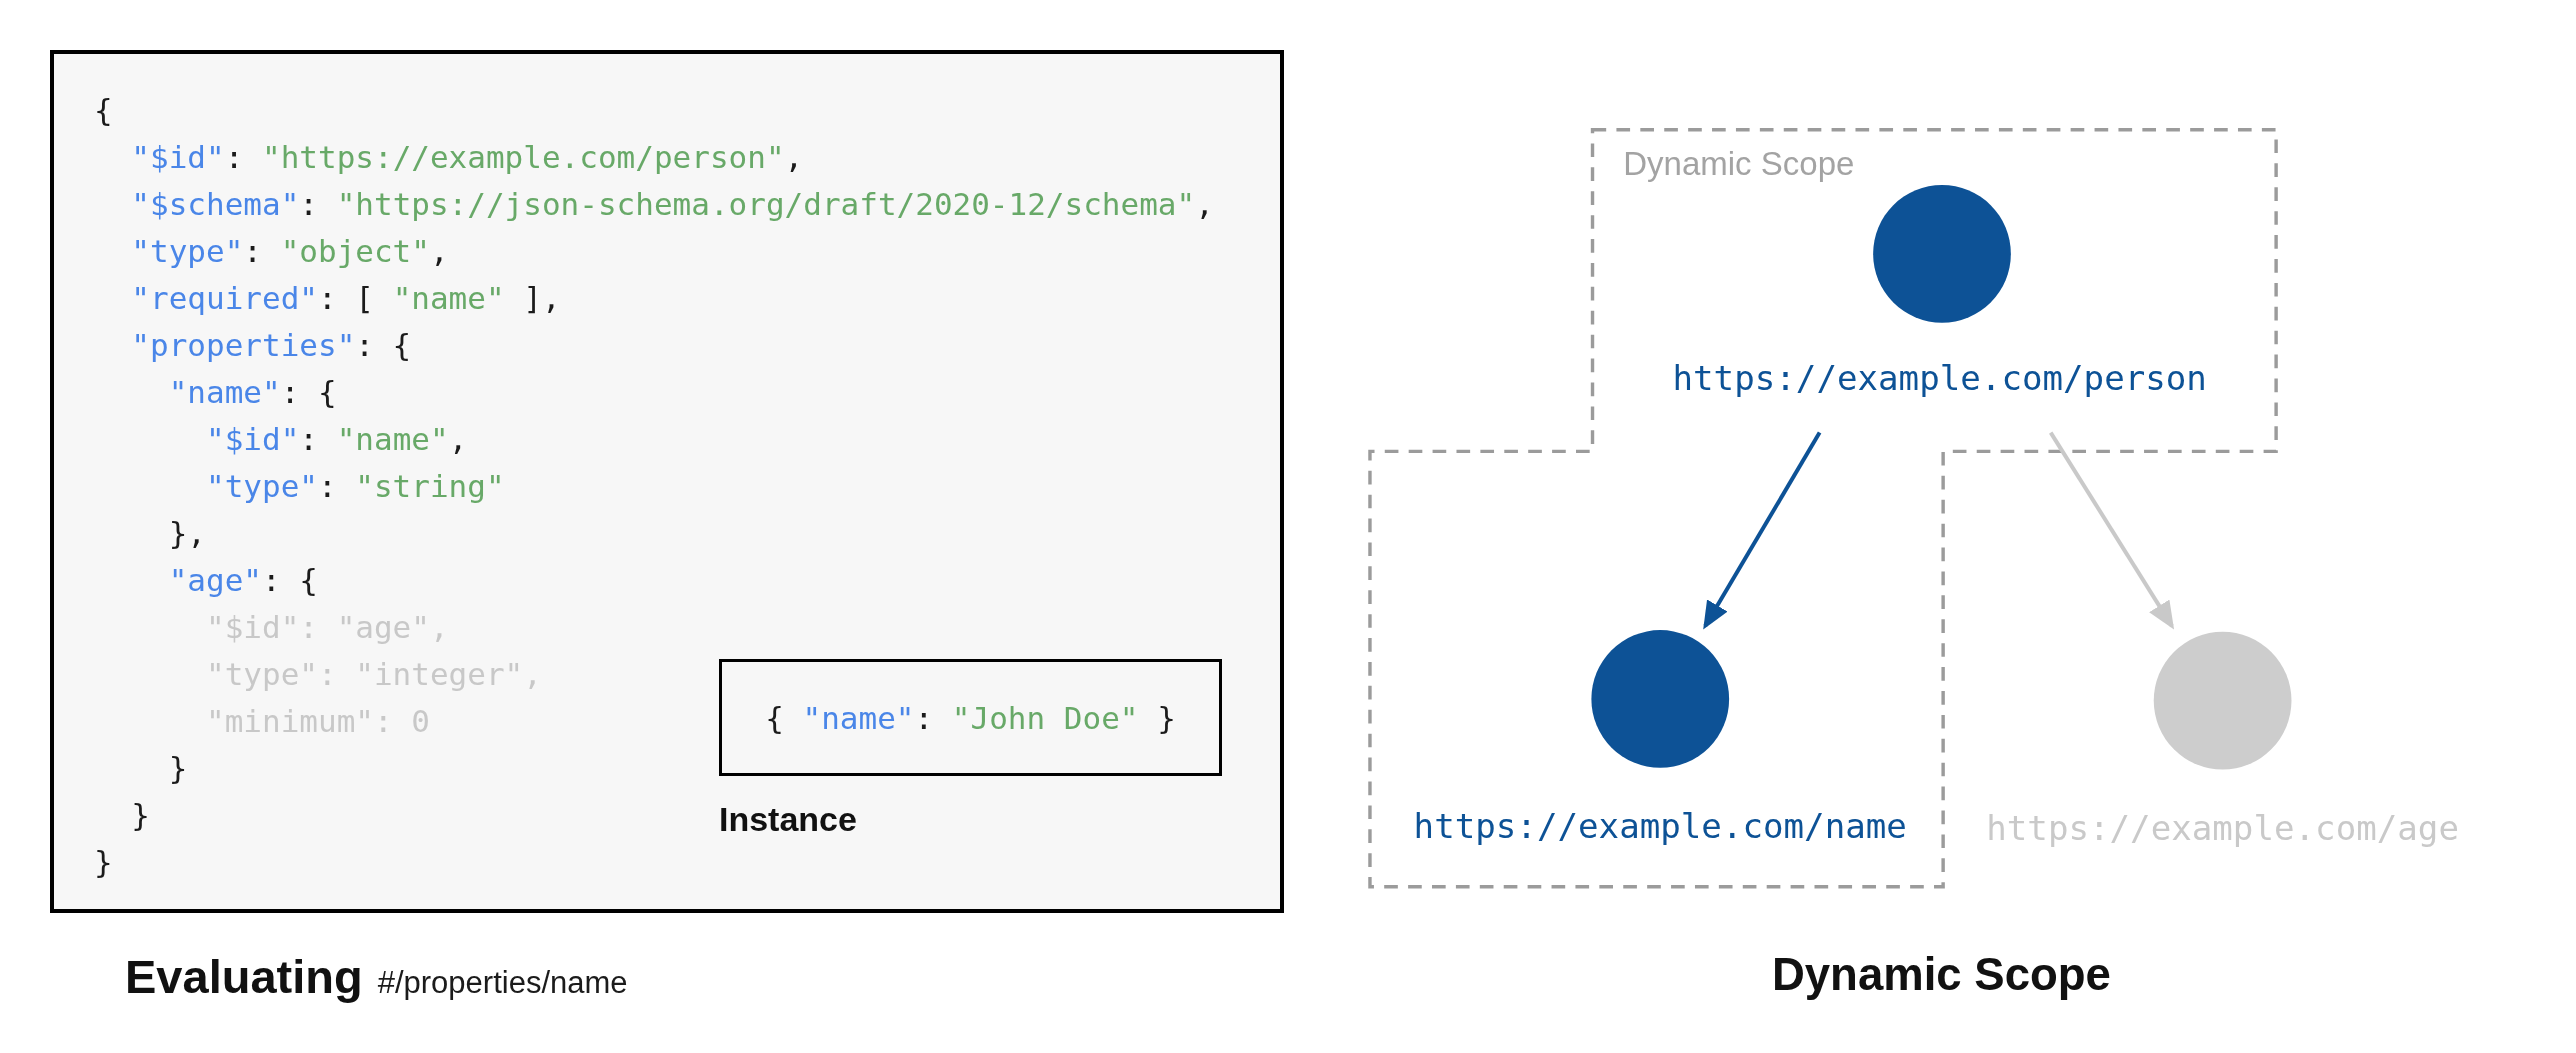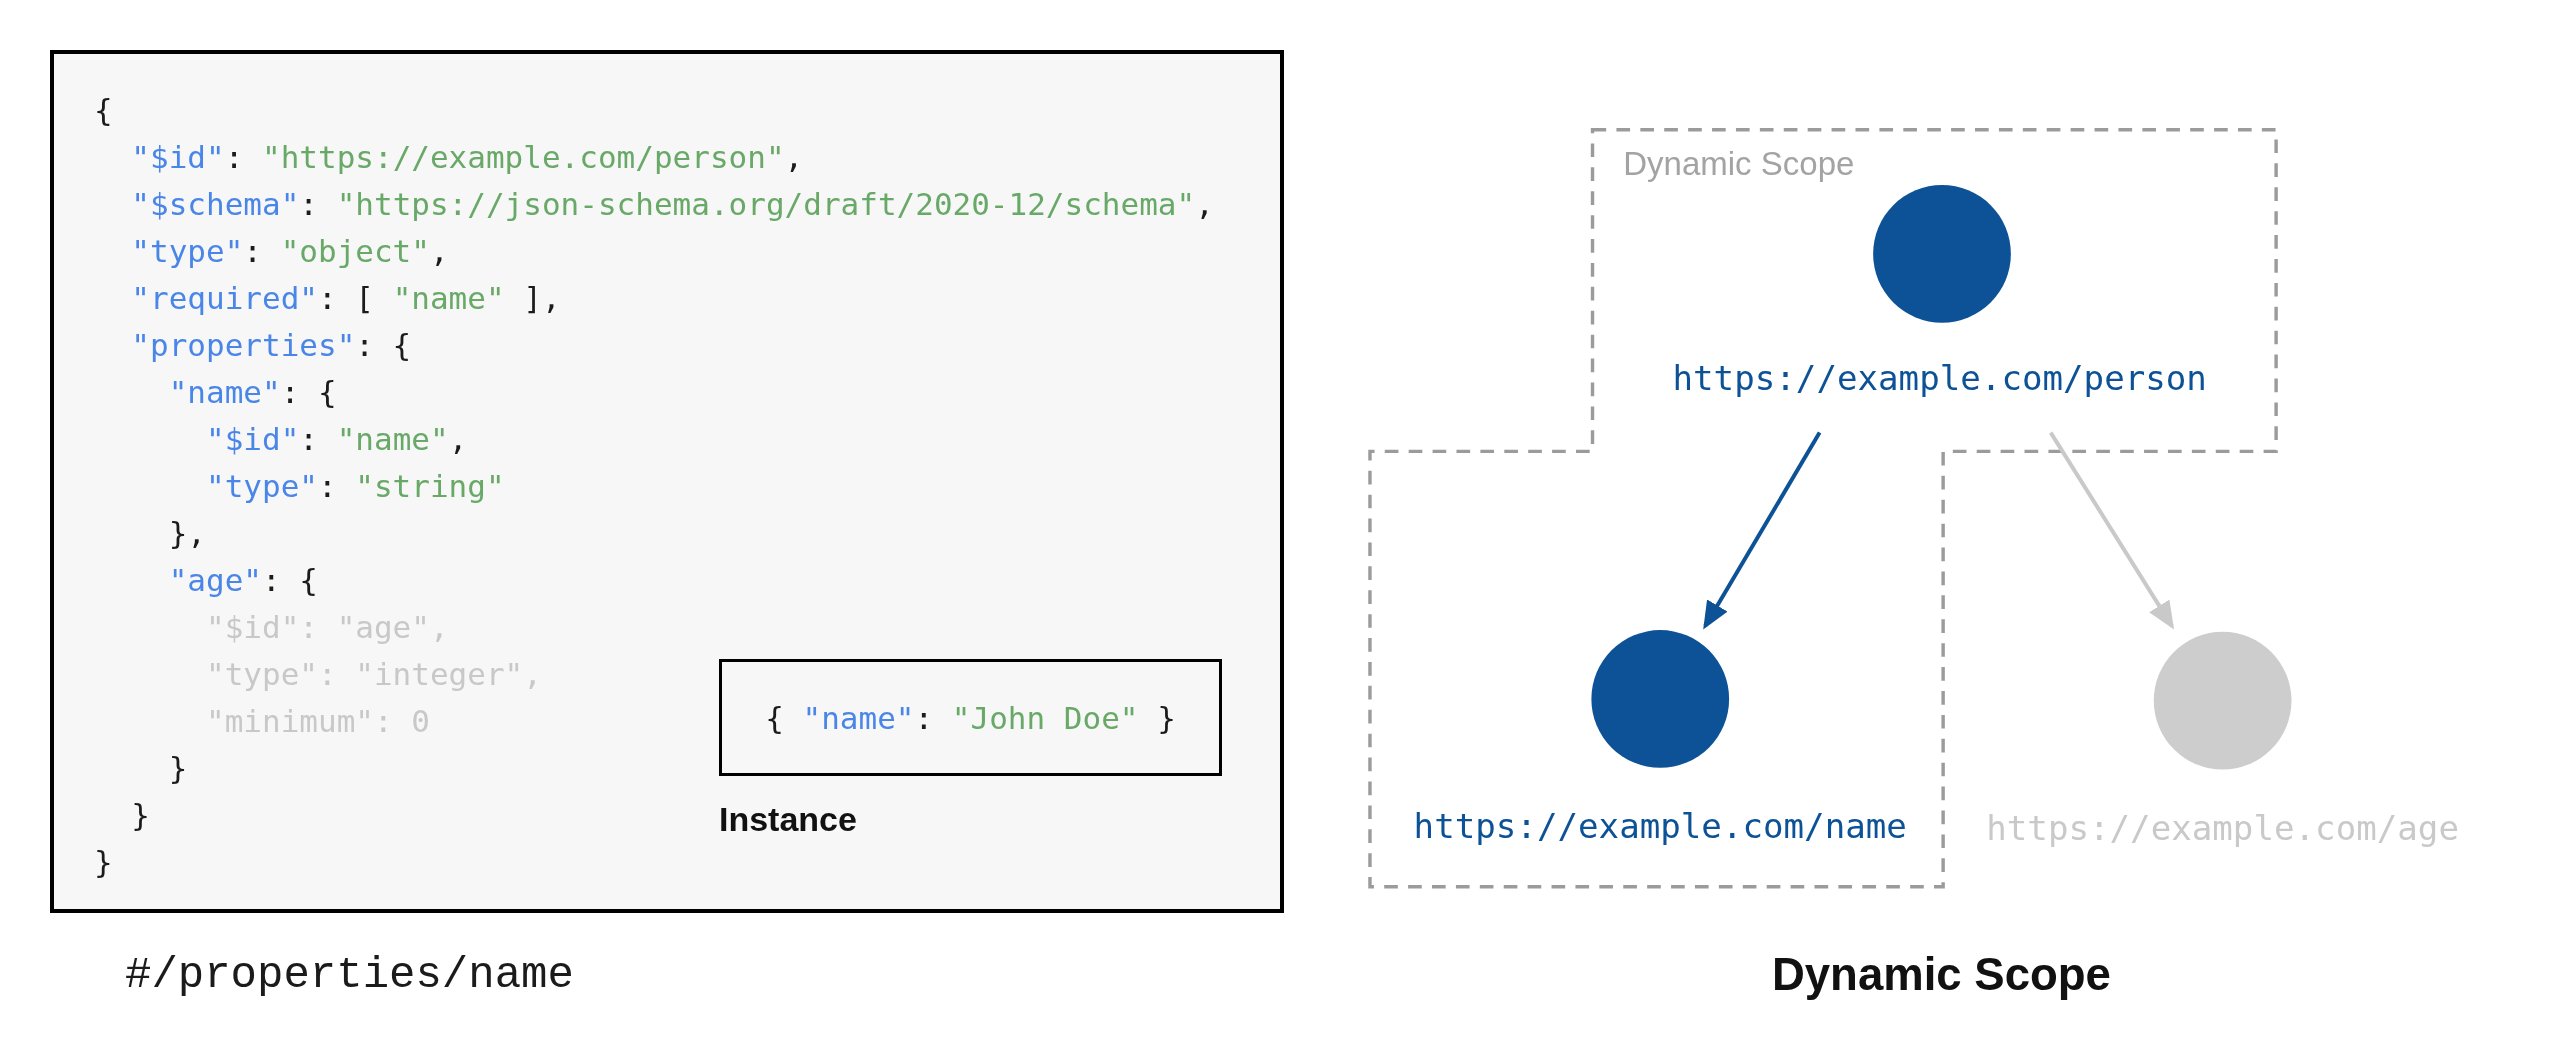--- a/index.html
+++ b/index.html
@@ -18,21 +18,21 @@
 
   .instance-box{position:absolute;left:719px;top:659px;width:503px;height:117px;
                 box-sizing:border-box;border:3.4px solid #000;
                 display:flex;align-items:center;justify-content:center;}
   .instance-box .code{padding:0;line-height:normal;}
   .instance-label{position:absolute;left:719px;top:800px;width:503px;
                   font-weight:bold;font-size:34px;color:#111;}
 
   .caption-left{position:absolute;left:125px;top:953px;display:flex;gap:15px;align-items:baseline;line-height:1;}
   .cap-bold{font-weight:bold;font-size:47px;color:#111;}
-  .cap-mono{font-family:Liberation Mono, monospace;font-size:44px;color:#1b1b1b;}
+  .cap-mono{font-family:Liberation Sans, sans-serif;font-size:31px;color:#1b1b1b;}
 
   
   .diagram{position:absolute;left:0;top:0;width:2576px;height:1053px;}
   .scope-outline{fill:none;stroke:#9b9b9b;stroke-width:6;stroke-dasharray:24 18;}
   .scope-label{font-family:"Liberation Sans",sans-serif;font-size:58px;fill:#a3a3a3;}
   .node-url{font-family:"DejaVu Sans Mono",monospace;font-size:60px;text-anchor:middle;}
   .diagram-title{font-family:"Liberation Sans",sans-serif;font-weight:bold;font-size:80px;
                  fill:#111;text-anchor:middle;}
 </style>
 </head>
@@ -43,20 +43,21 @@
   <div class="code-box">
     <pre class="code"><div><span class="tk-plain">{</span></div><div><span class="tk-plain">  </span><span class="tk-key">"$id"</span><span class="tk-plain">: </span><span class="tk-str">"https://example.com/person"</span><span class="tk-plain">,</span></div><div><span class="tk-plain">  </span><span class="tk-key">"$schema"</span><span class="tk-plain">: </span><span class="tk-str">"https://json-schema.org/draft/2020-12/schema"</span><span class="tk-plain">,</span></div><div><span class="tk-plain">  </span><span class="tk-key">"type"</span><span class="tk-plain">: </span><span class="tk-str">"object"</span><span class="tk-plain">,</span></div><div><span class="tk-plain">  </span><span class="tk-key">"required"</span><span class="tk-plain">: [ </span><span class="tk-str">"name"</span><span class="tk-plain"> ],</span></div><div><span class="tk-plain">  </span><span class="tk-key">"properties"</span><span class="tk-plain">: {</span></div><div><span class="tk-plain">    </span><span class="tk-key">"name"</span><span class="tk-plain">: {</span></div><div><span class="tk-plain">      </span><span class="tk-key">"$id"</span><span class="tk-plain">: </span><span class="tk-str">"name"</span><span class="tk-plain">,</span></div><div><span class="tk-plain">      </span><span class="tk-key">"type"</span><span class="tk-plain">: </span><span class="tk-str">"string"</span></div><div><span class="tk-plain">    },</span></div><div><span class="tk-plain">    </span><span class="tk-key">"age"</span><span class="tk-plain">: {</span></div><div><span class="tk-dim">      "$id": "age",</span></div><div><span class="tk-dim">      "type": "integer",</span></div><div><span class="tk-dim">      "minimum": 0</span></div><div><span class="tk-plain">    }</span></div><div><span class="tk-plain">  }</span></div><div><span class="tk-plain">}</span></div></pre>
   </div>
 
   <div class="instance-box">
     <pre class="code"><div><span class="tk-plain">{ </span><span class="tk-key">"name"</span><span class="tk-plain">: </span><span class="tk-str">"John Doe"</span><span class="tk-plain"> }</span></div></pre>
   </div>
   <div class="instance-label">Instance</div>
 
   <div class="caption-left">
+    <span class="cap-bold">Evaluating</span>
     <span class="cap-mono">#/properties/name</span>
   </div>
 
   <svg class="diagram" viewBox="0 0 4524 1850" xmlns="http://www.w3.org/2000/svg">
     <defs>
       <marker id="arrow-blue" markerWidth="7" markerHeight="6" refX="6" refY="3" orient="auto">
         <path d="M0,0 L7,3 L0,6 Z" fill="#0d5296"></path>
       </marker>
       <marker id="arrow-gray" markerWidth="7" markerHeight="6" refX="6" refY="3" orient="auto">
         <path d="M0,0 L7,3 L0,6 Z" fill="#c9c9c9"></path>

